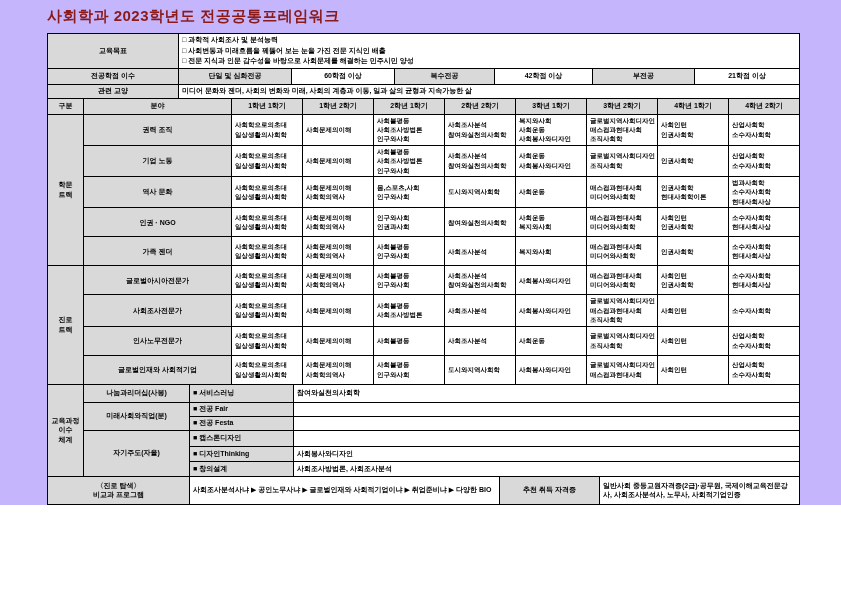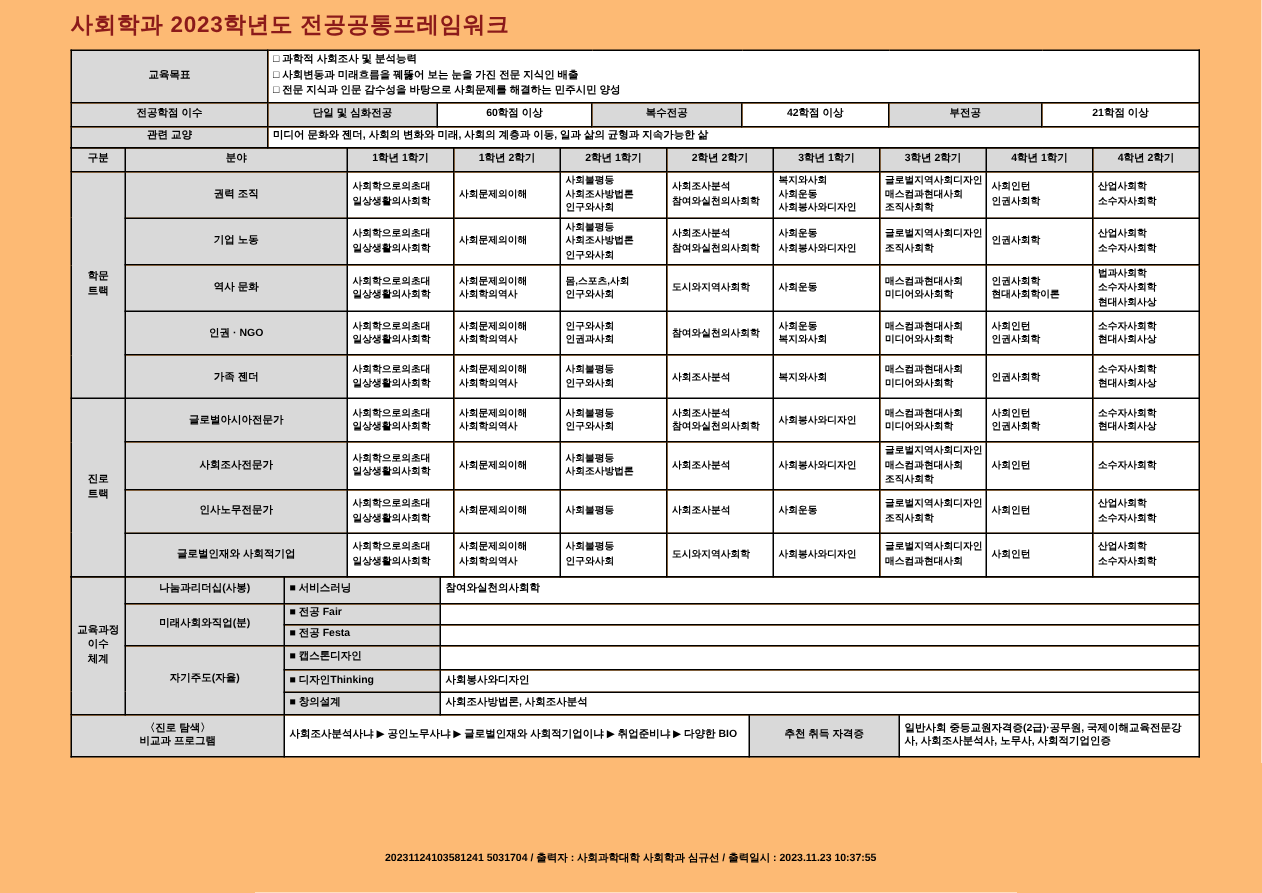--- a/index.html
+++ b/index.html
@@ -1,17 +1,17 @@
 <!DOCTYPE html>
 <html><head>
 <meta charset="utf-8">
 <style>
   html,body{margin:0;padding:0;background:#ffffff;}
   body{width:841px;height:595px;font-family:"Liberation Sans","DejaVu Sans",sans-serif;}
-  .page{position:relative;width:841px;height:595px;background:#fdba74;overflow:hidden;}
+  .page{position:relative;width:841px;height:505px;background:#c4b5fd;overflow:hidden;}
   .title{position:absolute;left:47px;top:7px;font-size:15px;font-weight:bold;color:#8b1a1a;letter-spacing:.5px;white-space:nowrap;}
   .tblwrap{position:absolute;left:47px;top:34px;width:754px;}
   table{border-collapse:collapse;table-layout:fixed;width:752px;margin-top:-1px;}
   td{border:1px solid #000;font-size:7px;font-weight:bold;color:#000;padding:1px 3px;overflow:hidden;vertical-align:middle;line-height:1.35;}
   td.gray{background:#d9d9d9;text-align:center;}
   td.white{background:#fff;}
   td.left{text-align:left;}
   td.ctr{text-align:center;}
   .goal-line{font-size:7px;line-height:1.5;white-space:nowrap;}
   .course{font-size:6.5px;line-height:1.45;white-space:nowrap;}

